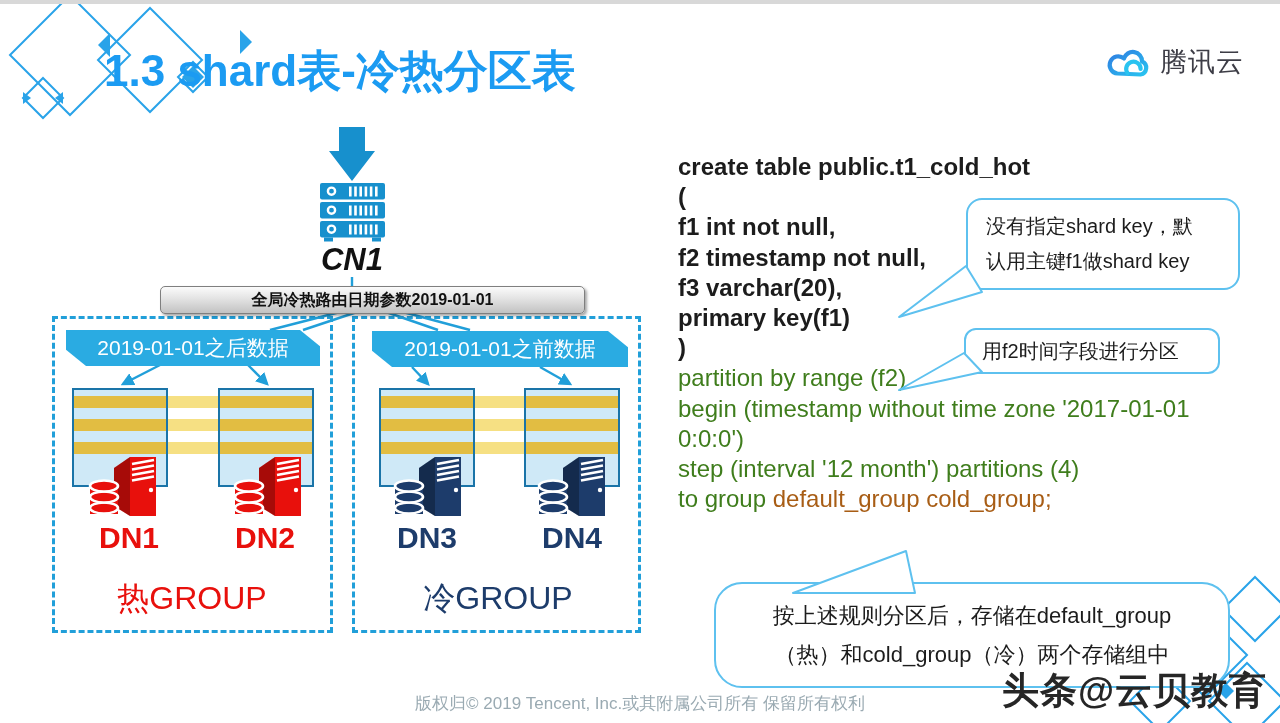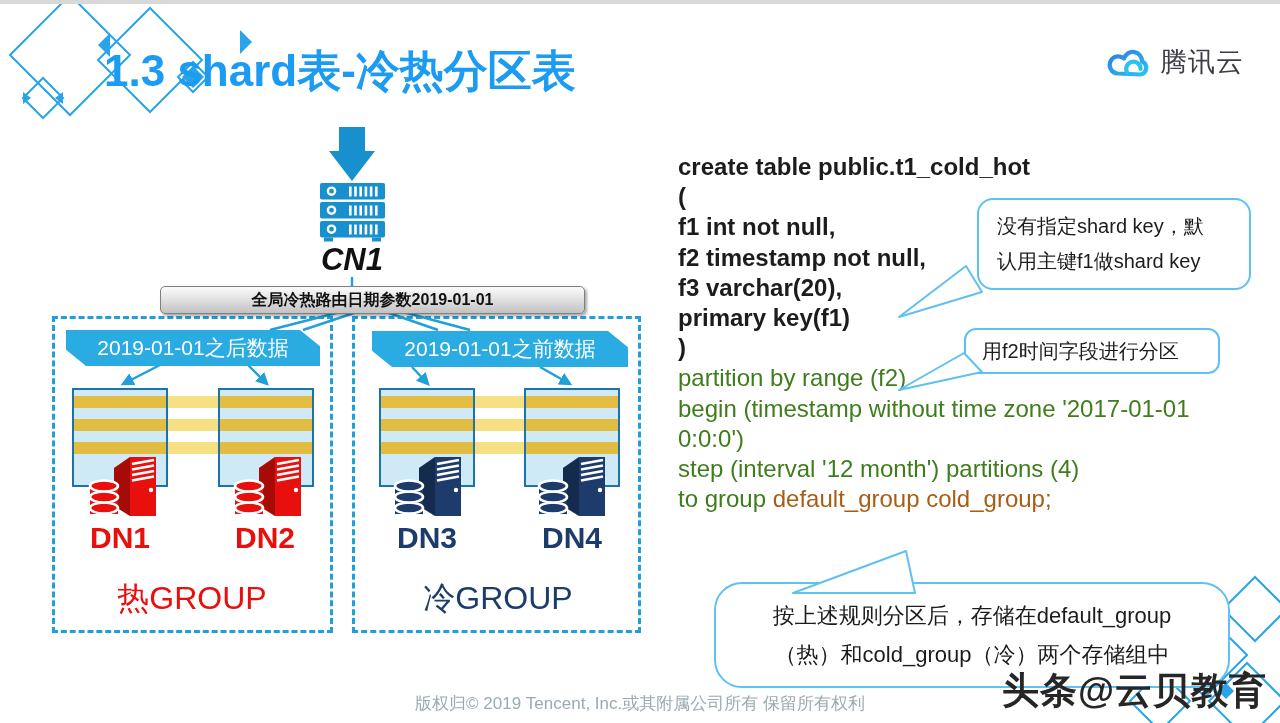--- a/index.html
+++ b/index.html
@@ -41,37 +41,37 @@
   .bc{left:387px;width:225px;}
   .bt1{top:396px;}.bt2{top:419px;}.bt3{top:442px;}
 
   .prect{position:absolute;top:388px;width:96px;height:99px;background:var(--rect-fill,#cfe9f7);
       border:2px solid var(--rect-border,#1a74a8);z-index:2;box-sizing:border-box;}
   .p1{left:72px;}.p2{left:218px;}.p3{left:379px;}.p4{left:524px;}
   .prect .stripe{position:absolute;left:0;right:0;height:12px;background:var(--stripe-yellow,#e2bd42);display:block;}
   .s1{top:6px;}.s2{top:29px;}.s3{top:52px;}
 
   .dn-label{position:absolute;top:521px;width:90px;text-align:center;font-size:30px;font-weight:bold;z-index:3;}
-  .dn1{left:75px;text-align:center;}.dn2{left:220px;}.dn3{left:382px;}.dn4{left:527px;}
+  .dn1{left:84px;text-align:center;}.dn2{left:220px;}.dn3{left:382px;}.dn4{left:527px;}
   .hot-text{color:var(--hot-red,#e8100c);}
   .cold-text{color:var(--cold-navy,#1d3c6b);}
   .group-label{position:absolute;top:577px;width:220px;text-align:center;font-size:32px;z-index:3;}
   .gl-hot{left:82px;}
   .gl-cold{left:388px;}
 
   
   .sql{position:absolute;left:678px;top:152px;z-index:2;font-size:24px;line-height:30.2px;white-space:nowrap;}
   .seg-k{color:#1c1c1c;font-weight:bold;}
   .seg-g{color:var(--sql-green,#3f7d1c);}
   .seg-o{color:var(--sql-orange,#a85d15);}
 
   
   .callout{position:absolute;background:#fff;border:2px solid var(--callout-border,#5ec1ef);z-index:3;color:#1c1c1c;box-sizing:border-box;}
   .callout-1{left:966px;top:198px;width:274px;height:92px;border-radius:16px;font-size:20px;
-      display:flex;flex-direction:column;justify-content:center;gap:8px;padding-left:18px;margin-left:11px;}
+      display:flex;flex-direction:column;justify-content:center;gap:8px;padding-left:18px;}
   .callout-2{left:964px;top:328px;width:256px;height:46px;border-radius:12px;font-size:20px;
       display:flex;align-items:center;padding-left:16px;}
   .callout-3{left:714px;top:582px;width:516px;height:106px;border-radius:28px;font-size:22px;
       display:flex;flex-direction:column;justify-content:center;gap:9px;text-align:center;}
 
   .footer{position:absolute;left:0;top:692px;width:1280px;text-align:center;font-size:17px;
       color:var(--footer-gray,#9aaab2);z-index:2;}
   .watermark{position:absolute;left:1002px;top:666px;font-size:37px;font-weight:600;color:#262626;
       z-index:6;white-space:nowrap;letter-spacing:1px;}
 

